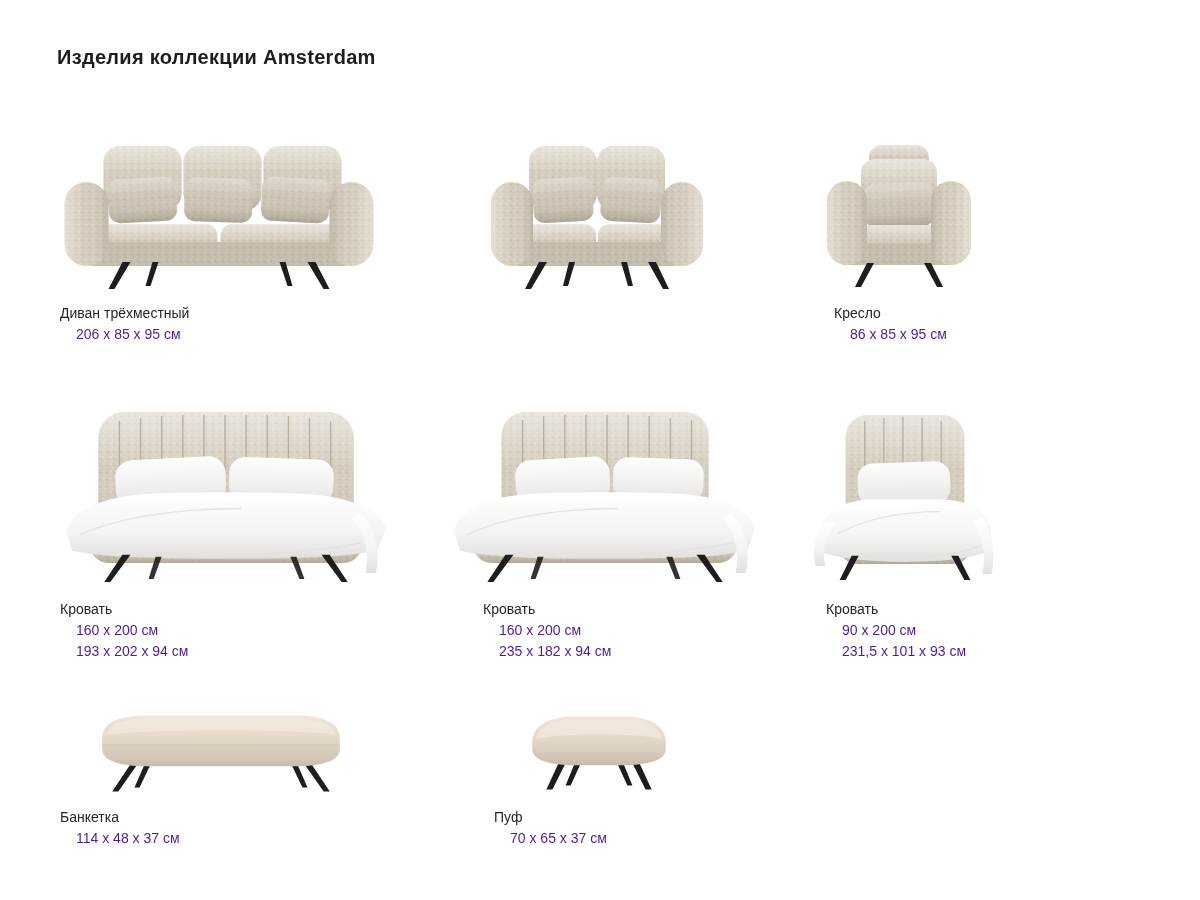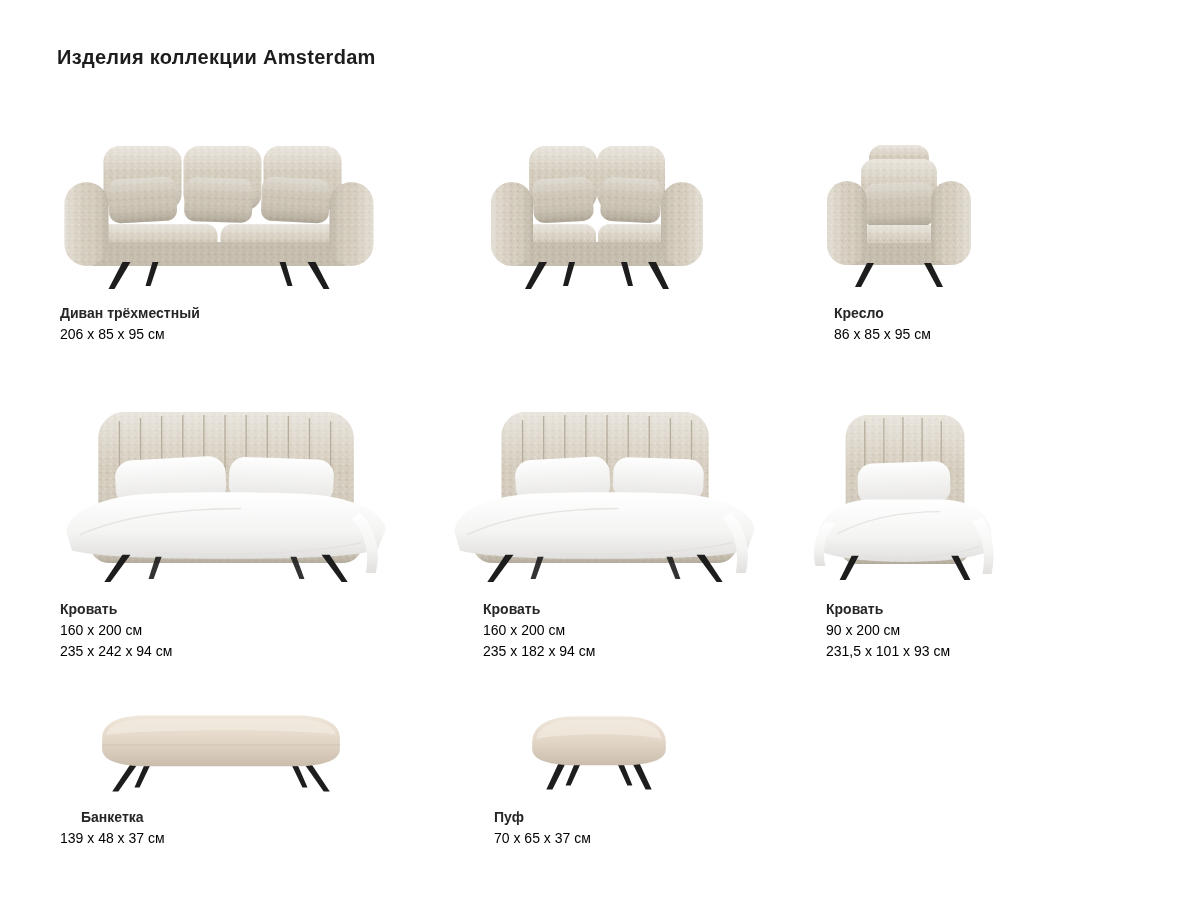--- a/index.html
+++ b/index.html
@@ -3,22 +3,22 @@
 <meta charset="utf-8">
 <style>
   html,body{margin:0;padding:0;background:#ffffff;}
   .page{position:relative;width:1200px;height:900px;background:#ffffff;overflow:hidden;
         font-family:"Liberation Sans",sans-serif;}
   .page-title{position:absolute;left:57px;top:46px;font-size:20px;font-weight:700;
         color:#1d1d1d;letter-spacing:.3px;}
   .img-box{position:absolute;}
   .img-box svg{display:block;width:100%;height:100%;}
   .label{position:absolute;font-size:14px;line-height:21px;color:#262626;}
-  .label .name{font-weight:700;}
-  .label .dims{font-weight:400;color:#000000;}
+  .label .name{font-weight:400;}
+  .label .dims{font-weight:400;color:#4c1d95;margin-left:16px;}
   .defs-holder{position:absolute;width:0;height:0;overflow:hidden;}
 </style>
 </head>
 <body>
 
 <div class="page">
 
   <svg class="defs-holder" aria-hidden="true">
     <defs>
       <pattern id="pb" width="7" height="7" patternUnits="userSpaceOnUse">
@@ -201,21 +201,21 @@
         <polygon points="95,150 101,150 93,172 88,172" fill="#1d1d1d" opacity="0.9"></polygon>
         <polygon points="229,150 235,150 243,172 238,172" fill="#1d1d1d" opacity="0.9"></polygon>
         <polygon points="62,148 70,148 50,175 44,175" fill="#1d1d1d"></polygon>
         <polygon points="260,148 268,148 286,175 280,175" fill="#1d1d1d"></polygon>
       </g>
     </svg>
   </div>
   <div class="label" style="left:60px;top:599px;">
     <div class="name">Кровать</div>
     <div class="dims">160 x 200 см</div>
-    <div class="dims">235 x 242 x 94 см</div>
+    <div class="dims">193 x 202 x 94 см</div>
   </div>
 
   <div class="img-box" style="left:449px;top:406px;width:312px;height:176px;">
     <svg viewBox="0 0 310 175">
       <g>
         <rect x="52" y="6" width="206" height="130" rx="24" fill="url(#pb)"></rect>
         <rect x="52" y="6" width="206" height="130" rx="24" fill="url(#sh)"></rect>
         <g stroke="#b0a695" stroke-width="1.4" opacity="0.85">
           <line x1="73" y1="14" x2="73" y2="64"></line>
             <line x1="94" y1="10" x2="94" y2="64"></line>
@@ -291,23 +291,23 @@
         <polygon points="52,59 58,59 47,82 42,82" fill="#1d1d1d"></polygon>
         <polygon points="197,59 203,59 213,82 208,82" fill="#1d1d1d"></polygon>
         <polygon points="38,59 45,59 26,86 20,86" fill="#1d1d1d"></polygon>
         <polygon points="210,59 217,59 235,86 229,86" fill="#1d1d1d"></polygon>
         <path d="M10,34 C10,18 26,12 48,11 L207,11 C229,12 245,18 245,34 L245,44 C245,54 232,60 207,61 L48,61 C23,60 10,54 10,44 Z" fill="url(#vel)"></path>
         <path d="M14,30 C16,20 30,15 50,14 L205,14 C225,15 239,20 241,30 C200,24 60,24 14,30 Z" fill="#f2ebdf" opacity="0.7"></path>
         <path d="M10,40 L245,40" stroke="#c3b5a4" stroke-width="1" opacity="0.5"></path>
       </g>
     </svg>
   </div>
-  <div class="label" style="left:60px;top:807px;text-align:center;">
+  <div class="label" style="left:60px;top:807px;">
     <div class="name">Банкетка</div>
-    <div class="dims">139 x 48 x 37 см</div>
+    <div class="dims">114 x 48 x 37 см</div>
   </div>
 
   <div class="img-box" style="left:518px;top:706px;width:162px;height:86px;">
     <svg viewBox="0 0 160 84">
       <g>
         <polygon points="56,56 62,56 52,78 47,78" fill="#1d1d1d"></polygon>
         <polygon points="98,56 104,56 113,78 108,78" fill="#1d1d1d"></polygon>
         <polygon points="40,56 47,56 34,82 28,82" fill="#1d1d1d"></polygon>
         <polygon points="113,56 120,56 132,82 126,82" fill="#1d1d1d"></polygon>
         <path d="M14,36 C14,18 32,11 50,10 L110,10 C128,11 146,18 146,36 L146,42 C146,52 132,57 110,58 L50,58 C28,57 14,52 14,42 Z" fill="url(#vel)"></path>

